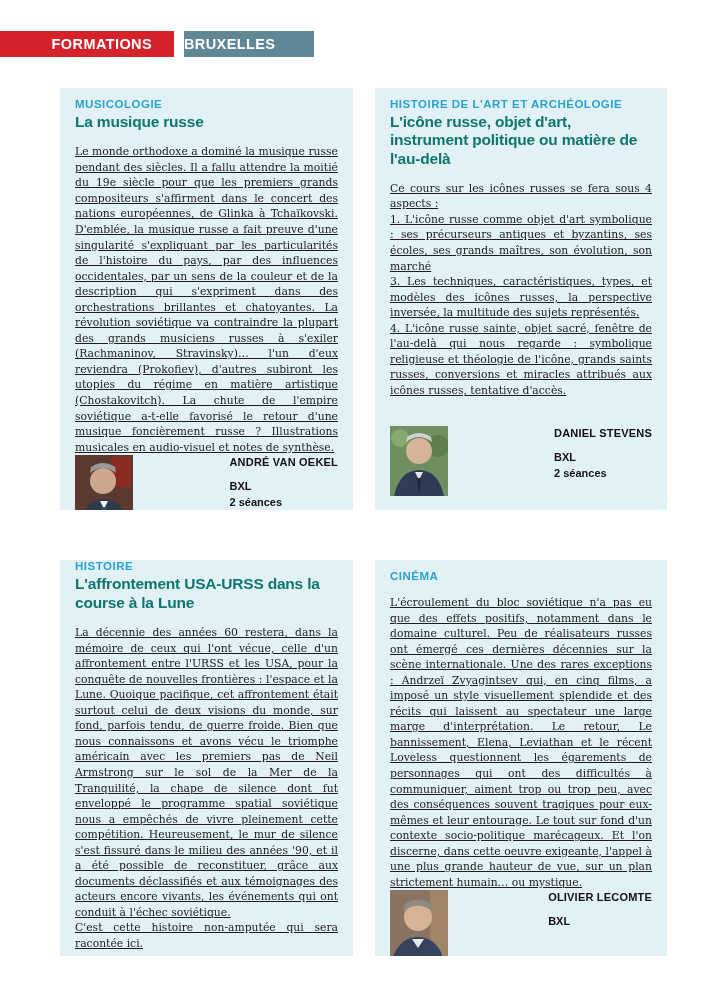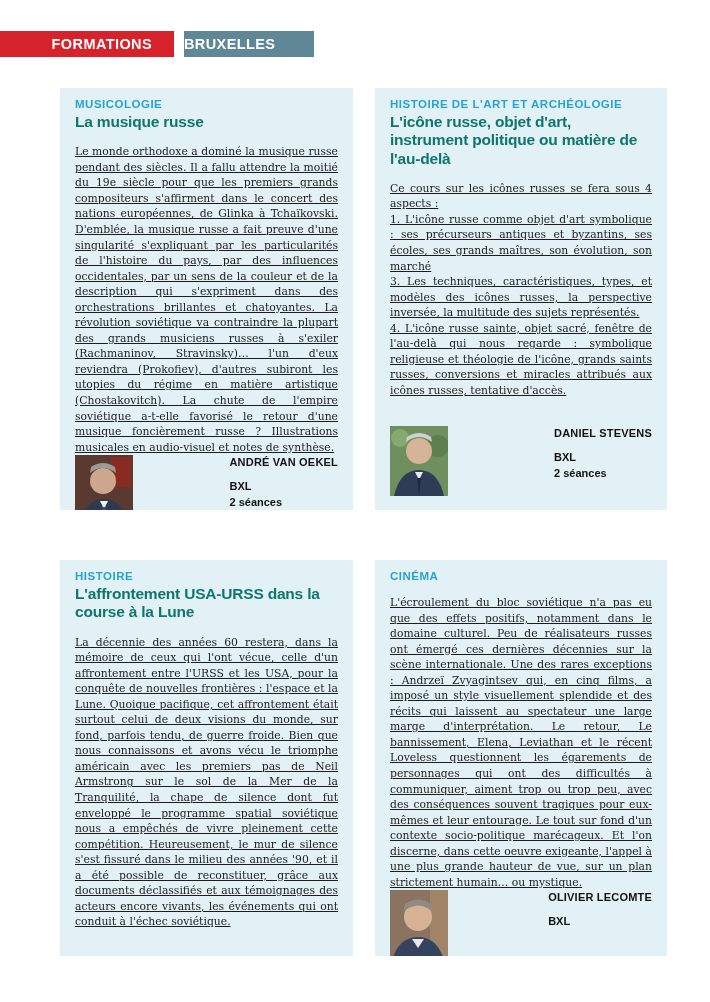--- a/index.html
+++ b/index.html
@@ -11,21 +11,21 @@
   .tab{position:absolute;top:31px;height:26px;display:flex;align-items:center;
        color:#fff;font-weight:bold;font-size:14.5px;letter-spacing:.4px;}
   .tab-red{left:0;width:174px;background:#d5222b;justify-content:flex-end;padding-right:22px;box-sizing:border-box;}
   .tab-blue{left:184px;width:130px;background:#5f8795;padding-left:0;box-sizing:border-box;}
 
   
   .card{position:absolute;background:#e2f1f6;box-sizing:border-box;
         padding:10px 15px 14px 15px;display:flex;flex-direction:column;overflow:hidden;}
   .card-1{left:60px;top:88px;width:293px;height:422px;}
   .card-2{left:375px;top:88px;width:292px;height:422px;}
-  .card-3{left:60px;top:560px;width:293px;height:396px;}
+  .card-3{left:60px;top:560px;width:293px;height:396px;justify-content:center;}
   .card-4{left:375px;top:560px;width:292px;height:396px;}
 
   .cat{color:#28a3cf;font-size:11.5px;font-weight:bold;letter-spacing:.5px;}
   .title{font-size:15.5px;font-weight:bold;line-height:1.18;letter-spacing:-.2px;margin-top:3px;color:#0f766e;}
   .body{margin-top:13px;font-family:"DejaVu Serif","Liberation Serif",serif;
         font-size:10.8px;line-height:1.44;text-align:justify;color:#1d1d1d;text-decoration:underline;}
   .body p{margin:0;}
 
   .footer{margin-top:auto;display:flex;gap:13px;justify-content:space-between;}
   .photo{width:58px;height:70px;flex:none;display:block;}
@@ -95,20 +95,21 @@
 
     </div>
   </div>
 </div>
 
 <div class="card card-3">
   <div class="cat">HISTOIRE</div>
   <div class="title">L'affrontement USA-URSS dans la course à la Lune</div>
   <div class="body">
       <p>La décennie des années 60 restera, dans la mémoire de ceux qui l'ont vécue, celle d'un affrontement entre l'URSS et les USA, pour la conquête de nouvelles frontières : l'espace et la Lune. Quoique pacifique, cet affrontement était surtout celui de deux visions du monde, sur fond, parfois tendu, de guerre froide. Bien que nous connaissons et avons vécu le triomphe américain avec les premiers pas de Neil Armstrong sur le sol de la Mer de la Tranquilité, la chape de silence dont fut enveloppé le programme spatial soviétique nous a empêchés de vivre pleinement cette compétition. Heureusement, le mur de silence s'est fissuré dans le milieu des années '90, et il a été possible de reconstituer, grâce aux documents déclassifiés et aux témoignages des acteurs encore vivants, les événements qui ont conduit à l'échec soviétique.</p>
+      <p>C'est cette histoire non-amputée qui sera racontée ici.</p>
     </div>
 
 </div>
 
 <div class="card card-4">
   <div class="cat">CINÉMA</div>
   <div class="body">
       <p>L'écroulement du bloc soviétique n'a pas eu que des effets positifs, notamment dans le domaine culturel. Peu de réalisateurs russes ont émergé ces dernières décennies sur la scène internationale. Une des rares exceptions : Andrzeï Zvyagintsev qui, en cinq films, a imposé un style visuellement splendide et des récits qui laissent au spectateur une large marge d'interprétation. Le retour, Le bannissement, Elena, Leviathan et le récent Loveless questionnent les égarements de personnages qui ont des difficultés à communiquer, aiment trop ou trop peu, avec des conséquences souvent tragiques pour eux-mêmes et leur entourage. Le tout sur fond d'un contexte socio-politique marécageux. Et l'on discerne, dans cette oeuvre exigeante, l'appel à une plus grande hauteur de vue, sur un plan strictement humain… ou mystique.</p>
     </div>
   <div class="footer">

